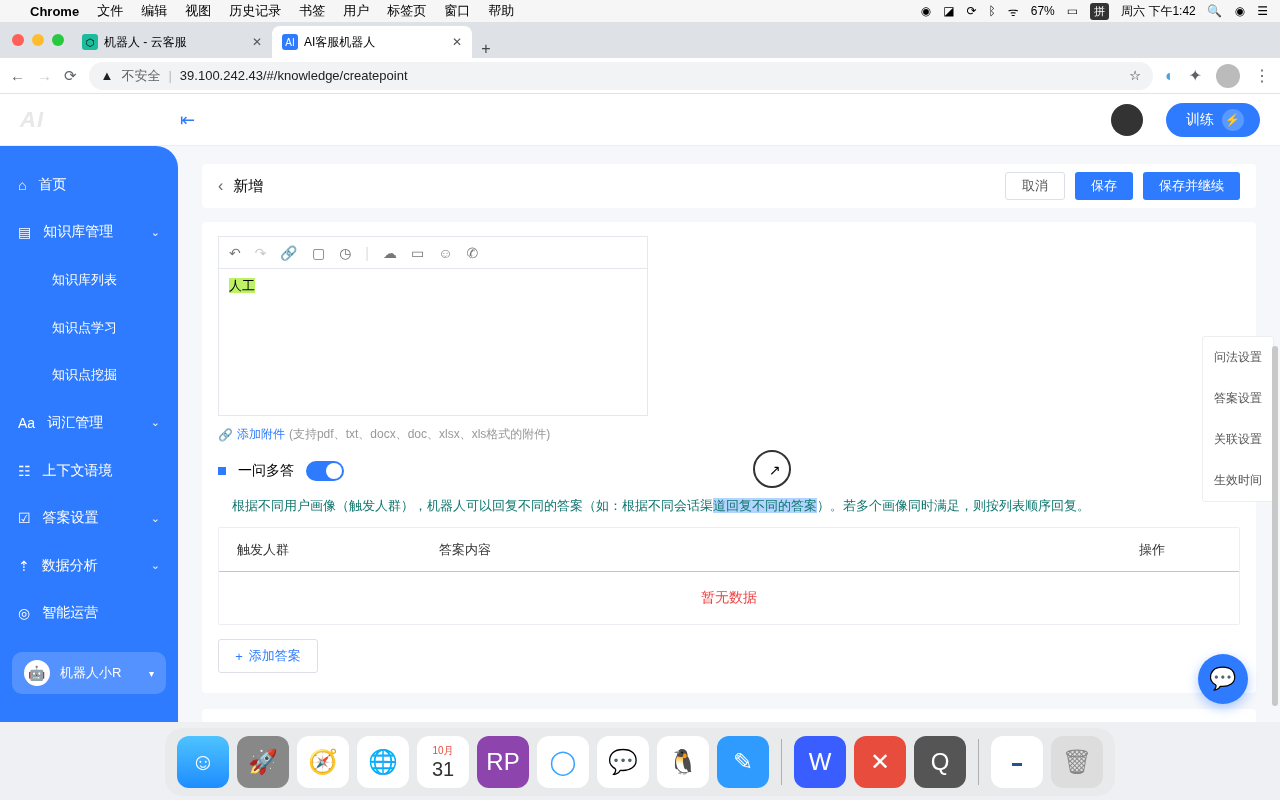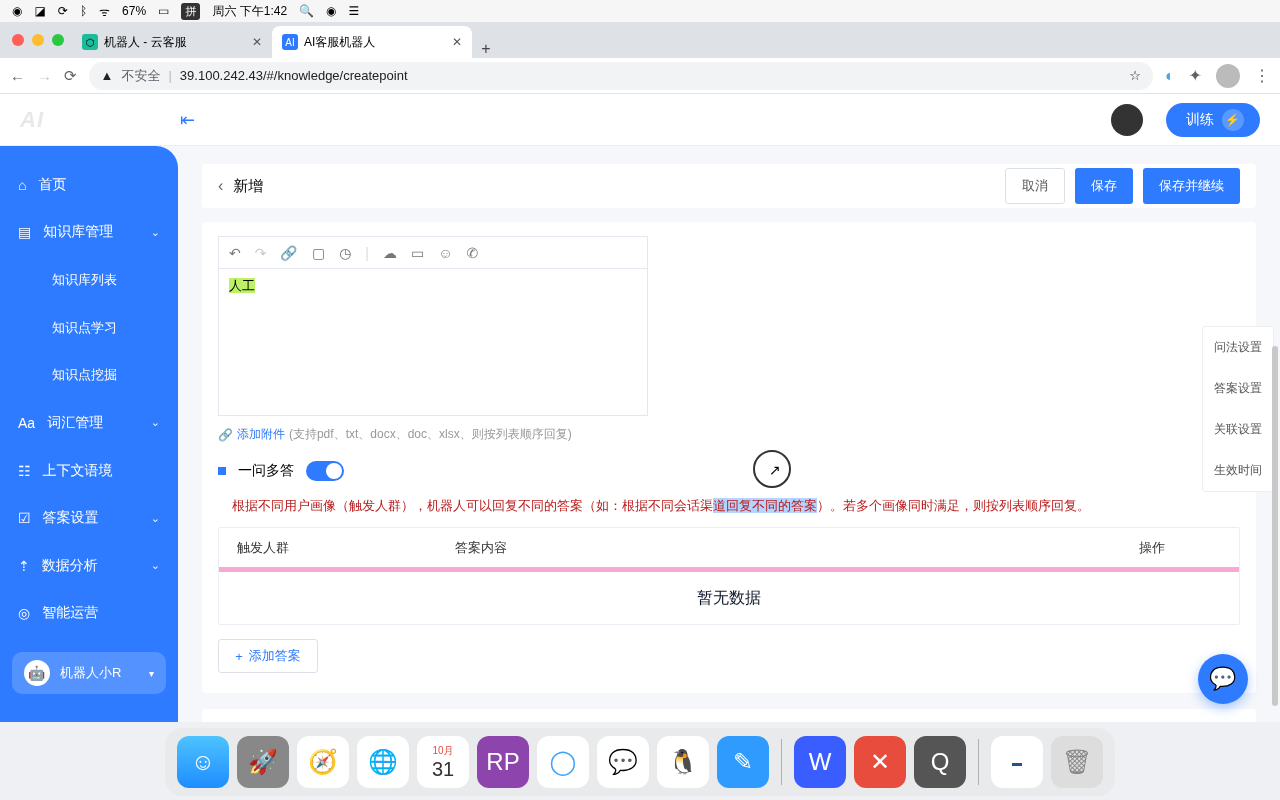--- a/index.html
+++ b/index.html
@@ -49,70 +49,83 @@
 .side-bot { margin-top: auto; margin: 12px; background: rgba(255,255,255,.18); border-radius: 10px; height: 44px; display: flex; align-items: center; padding: 0 12px; gap: 10px; }
 .side-bot .bot-avatar { width: 26px; height: 26px; border-radius: 50%; background: #fff; display: flex; align-items: center; justify-content: center; font-size: 14px; }
 .side-bot .chev { margin-left: auto; font-size: 10px; }
 
 
 .main { flex: 1; padding: 18px 24px; overflow-y: auto; position: relative; }
 .page-head { background: #fff; height: 44px; border-radius: 4px; display: flex; align-items: center; padding: 0 16px; gap: 10px; margin-bottom: 14px; }
 .back-ic { color: #666; }
 .page-title { font-size: 15px; font-weight: 500; }
 .page-head .actions { margin-left: auto; display: flex; gap: 10px; }
-.btn { height: 36px; padding: 0 16px; border-radius: 3px; font-size: 13px; display: flex; align-items: center; cursor: pointer; }
+.btn { height: 28px; padding: 0 16px; border-radius: 3px; font-size: 13px; display: flex; align-items: center; cursor: pointer; }
 .btn.plain { background: #fff; border: 1px solid #dcdfe6; color: #555; }
 .btn.primary { background: #2f7bff; color: #fff; }
 
 .card { background: #fff; border-radius: 4px; padding: 14px 16px 20px; margin-bottom: 16px; }
 .editor-toolbar { height: 32px; border: 1px solid #e4e7ed; border-bottom: none; display: flex; align-items: center; padding: 0 10px; gap: 14px; color: #777; font-size: 14px; width: 430px; }
 .editor-toolbar span { cursor: pointer; }
 .editor-body { width: 430px; height: 148px; border: 1px solid #e4e7ed; padding: 8px 10px; font-size: 13px; }
 .editor-body .sel { background: #bef264; }
 .attach-row { margin-top: 10px; font-size: 12px; color: #999; display: flex; align-items: center; gap: 4px; }
 .attach-row .link { color: #2f7bff; }
 
 .multi-row { display: flex; align-items: center; gap: 12px; margin: 18px 0 10px; }
 .sq { width: 8px; height: 8px; background: #2f7bff; }
 .multi-label { font-size: 14px; }
 .switch { width: 38px; height: 20px; background: #2f7bff; border-radius: 10px; position: relative; }
 .switch::after { content: ""; position: absolute; width: 16px; height: 16px; background: #fff; border-radius: 50%; top: 2px; right: 2px; }
-.hint { font-size: 13px; color: #b91c1c; line-height: 1.7; padding: 4px 14px 10px; }
+.hint { font-size: 13px; color: #0f766e; line-height: 1.7; padding: 4px 14px 10px; }
 .hint .hl { background: #b3d4ff; }
 
 .table { border: 1px solid #ebeef5; border-radius: 2px; }
-.thead { display: flex; background: #fff; height: 44px; align-items: center; font-size: 13px; color: #333; font-weight: 500; border-bottom: 5px solid #f9a8d4; }
+.thead { display: flex; background: #fff; height: 44px; align-items: center; font-size: 13px; color: #333; font-weight: 500; border-bottom: 1px solid #f9a8d4; }
 .thead > div:nth-child(1) { width: 220px; padding-left: 18px; }
-.thead > div:nth-child(2) { flex: 1; margin-left: 16px; }
+.thead > div:nth-child(2) { flex: 1; }
 .thead > div:nth-child(3) { width: 100px; font-family: Liberation Serif, serif; }
-.tempty { height: 52px; display: flex; align-items: center; justify-content: center; color: #0f172a; font-size: 16px; }
+.tempty { height: 52px; display: flex; align-items: center; justify-content: center; color: #ef4444; font-size: 14px; }
 .add-ans { margin-top: 14px; border: 1px solid #dcdfe6; height: 34px; width: 100px; border-radius: 3px; display: flex; align-items: center; justify-content: center; gap: 6px; color: #2f7bff; font-size: 13px; }
 
 
-.anchors { position: absolute; right: 6px; top: 180px; background: #fff; border: 1px solid #eee; border-radius: 3px; font-size: 12px; color: #555; }
+.anchors { position: absolute; right: 6px; top: 190px; background: #fff; border: 1px solid #eee; border-radius: 3px; font-size: 12px; color: #555; }
 .anchors div { padding: 12px 10px; width: 70px; text-align: center; }
 
 
 .chat-fab { position: absolute; right: 32px; bottom: 18px; width: 50px; height: 50px; border-radius: 50%; background: #2f7bff; display: flex; align-items: center; justify-content: center; color: #fff; font-size: 22px; box-shadow: 0 4px 12px rgba(47,123,255,.4); }
 
 
 .cursor-ring { position: absolute; width: 38px; height: 38px; border: 2px solid #333; border-radius: 50%; left: 753px; top: 450px; pointer-events: none; }
 .cursor-ring::after { content: "↖"; position: absolute; left: 14px; top: 10px; font-size: 14px; transform: scaleX(-1); }
 
 
 .dock { position: absolute; bottom: 4px; left: 50%; transform: translateX(-50%); height: 68px; background: rgba(230,230,230,.55); border-radius: 18px; display: flex; align-items: center; padding: 0 12px; gap: 8px; }
 .dock-item { width: 52px; height: 52px; border-radius: 12px; display: flex; align-items: center; justify-content: center; font-size: 24px; color: #fff; }
 .dock-sep { width: 1px; height: 46px; background: rgba(0,0,0,.25); margin: 0 4px; }
 
 .scrollbar-fake { position: absolute; right: 2px; top: 200px; width: 6px; height: 360px; background: #c8c8c8; border-radius: 3px; }
 </style>
 </head>
 <body>
 
 <div class="mac-menubar">
+  <div class="left">
+    <span class="apple-logo"></span>
+    <span style="font-weight:600">Chrome</span>
+    <span>文件</span>
+    <span>编辑</span>
+    <span>视图</span>
+    <span>历史记录</span>
+    <span>书签</span>
+    <span>用户</span>
+    <span>标签页</span>
+    <span>窗口</span>
+    <span>帮助</span>
+  </div>
   <div class="right">
     <span>◉</span>
     <span>◪</span>
     <span>⟳</span>
     <span>ᛒ</span>
     <span>ᯤ</span>
     <span>67%</span>
     <span>▭</span>
     <span style="background:#333;color:#fff;padding:1px 4px;border-radius:3px;font-size:11px">拼</span>
     <span>周六 下午1:42</span>
@@ -247,21 +260,21 @@
             <span>▭</span>
             <span>☺</span>
             <span>✆</span>
           </div>
           <div class="editor-body">
             <span class="sel">人工</span>
           </div>
           <div class="attach-row">
             <span style="color:#2f7bff">🔗</span>
             <span class="link">添加附件</span>
-            <span>(支持pdf、txt、docx、doc、xlsx、则按列表顺序回复)</span>
+            <span>(支持pdf、txt、docx、doc、xlsx、xls格式的附件)</span>
           </div>
 
           <div class="multi-row">
             <span class="sq"></span>
             <span class="multi-label">一问多答</span>
             <span class="switch"></span>
           </div>
           <div class="hint">
             <span>根据不同用户画像（触发人群），机器人可以回复不同的答案（如：根据不同会话渠</span><span class="hl">道回复不同的答案</span><span>）。若多个画像同时满足，则按列表顺序回复。</span>
           </div>

